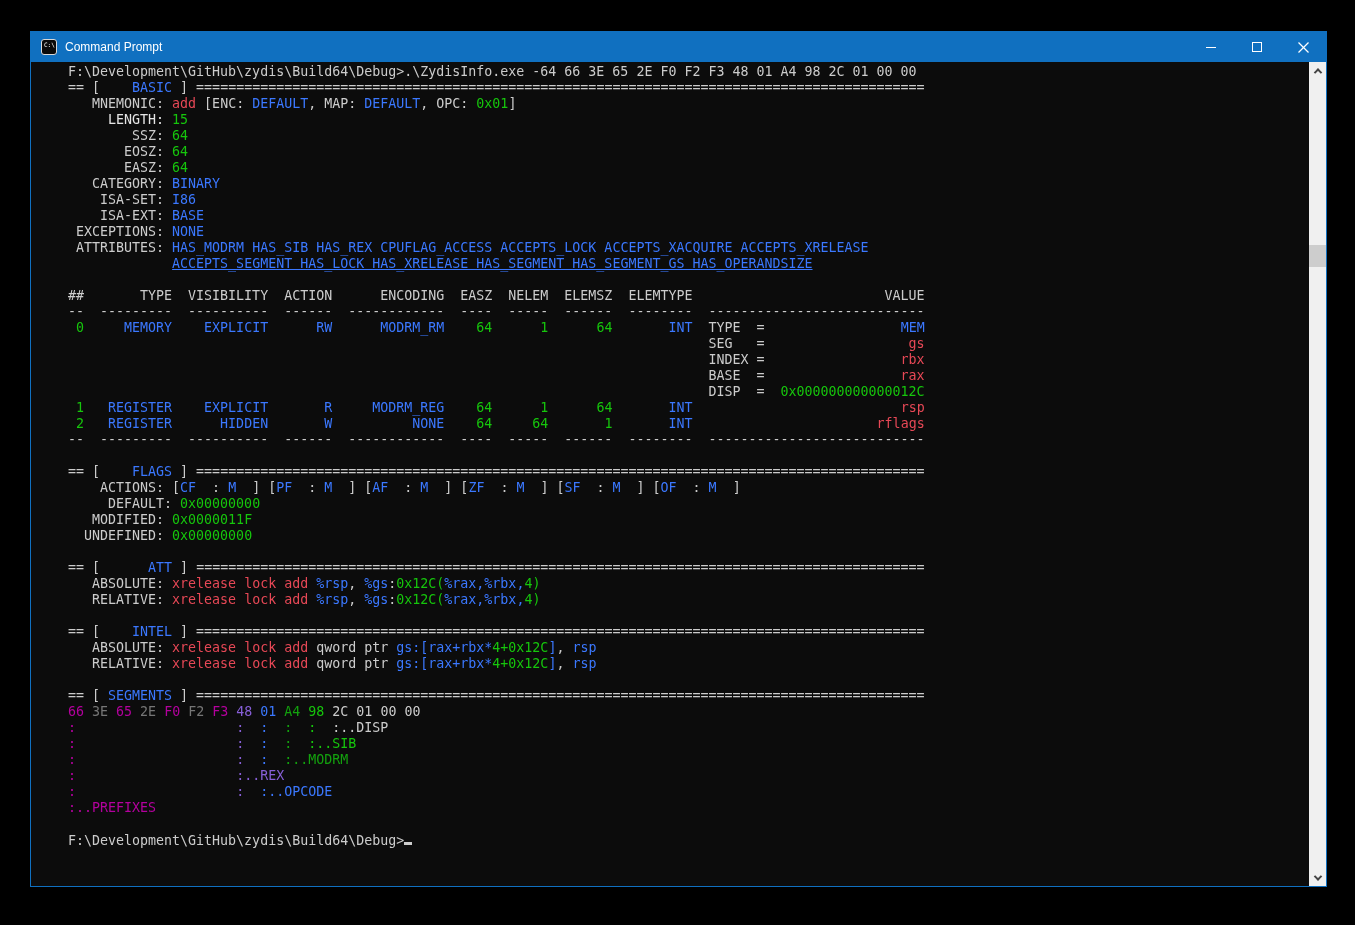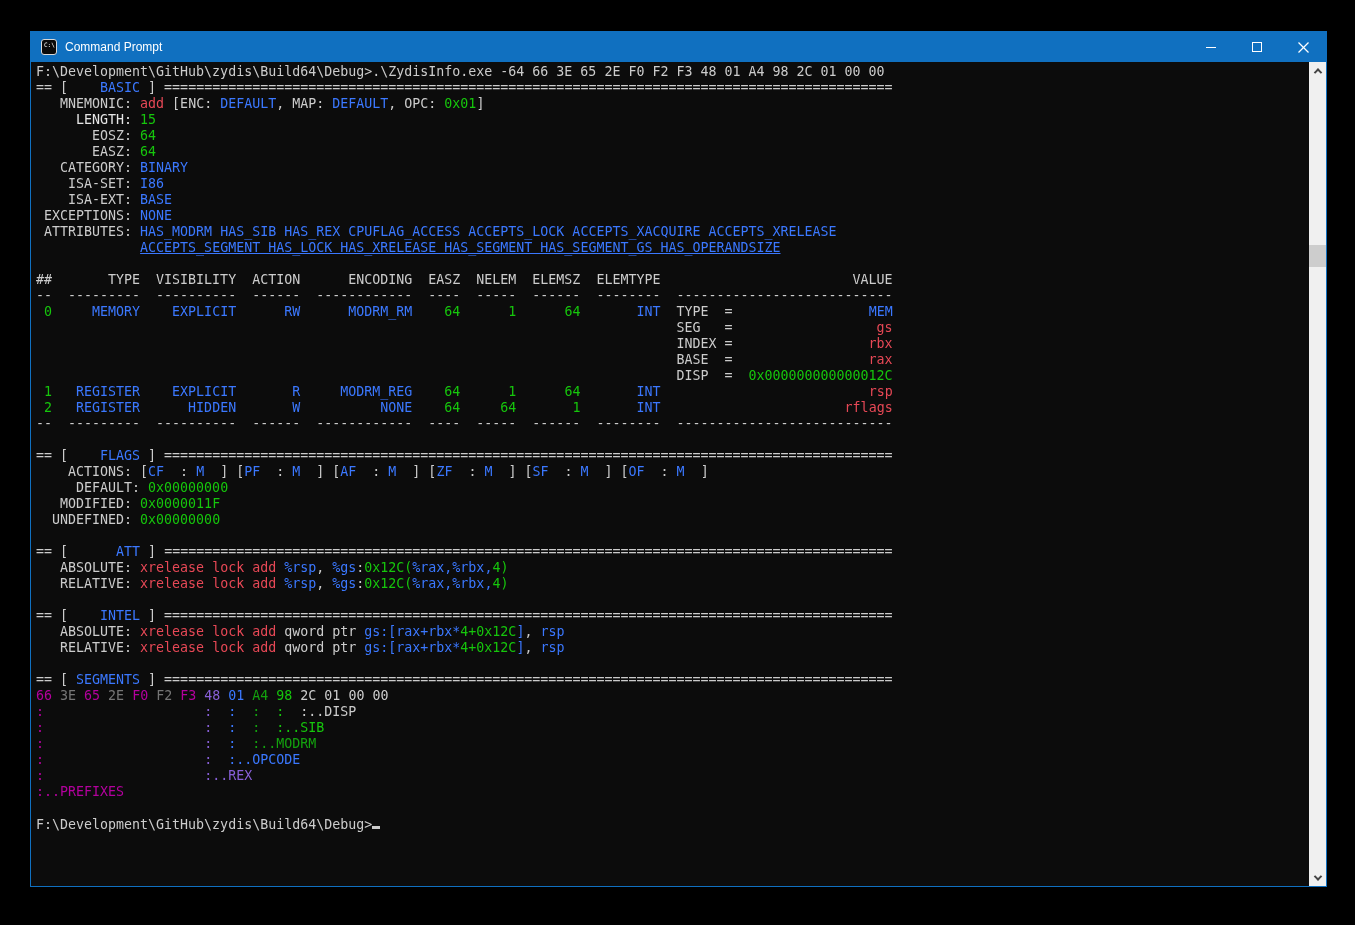--- a/index.html
+++ b/index.html
@@ -13,21 +13,21 @@
   .app-icon { width:16px; height:16px; margin-left:10px; background:#0A0A0A;
               border:1px solid #D8D8D8; border-radius:3px; position:relative; flex:0 0 16px; }
   .app-icon span { position:absolute; left:2px; top:1px; font-size:6px; line-height:7px;
                    color:#FFFFFF; font-family:"DejaVu Sans Mono", monospace; }
   .title-text { color:var(--c-title_text,#FFF); font-size:12px; margin-left:8px; }
   .tb-spacer { flex:1; }
   .tb-btn { width:46px; height:30px; display:flex; align-items:center; justify-content:center; }
   .g-min { width:10px; height:1px; background:#FFF; }
   .g-max { width:10px; height:10px; border:1px solid #FFF; }
   .content { flex:1; display:flex; min-height:0; }
-  .terminal { flex:1; background:var(--c-console_bg,#0C0C0C); padding:2px 0 0 5px; overflow:hidden; }
+  .terminal { flex:1; background:var(--c-console_bg,#0C0C0C); padding:2px 0 0 5px; overflow:hidden;margin-left:32px; }
   .t-line { white-space:pre; height:16px; line-height:16px; font-size:13.3px;
             font-family:"DejaVu Sans Mono","Liberation Mono",monospace; color:var(--c-w,#CCC); }
   .cursor { display:inline-block; width:8px; height:13px; border-bottom:3px solid #CCCCCC; }
   .scrollbar { flex:0 0 17px; background:var(--c-scroll_track,#F0F0F0);
                display:flex; flex-direction:column; }
   .sb-btn { height:17px; flex:0 0 17px; display:flex; align-items:center; justify-content:center; }
   .chev { width:6px; height:6px; border-left:2px solid #444; border-top:2px solid #444; }
   .chev.up { transform:rotate(45deg) translate(1px,1px); }
   .chev.down { transform:rotate(225deg) translate(1px,1px); }
   .sb-track { flex:1; position:relative; }
@@ -57,20 +57,21 @@
         <line x1="10.5" y1="0.5" x2="0.5" y2="10.5"></line>
       </svg>
     </div>
   </div>
   <div class="content">
     <div class="terminal" id="terminal">
         <div class="t-line"><span style="color: rgb(204, 204, 204);">F:\Development\GitHub\zydis\Build64\Debug&gt;.\ZydisInfo.exe -64 66 3E 65 2E F0 F2 F3 48 01 A4 98 2C 01 00 00</span></div>
         <div class="t-line"><span style="color: rgb(204, 204, 204);">== [    </span><span style="color: rgb(59, 120, 255);">BASIC</span><span style="color: rgb(204, 204, 204);"> ] </span><span style="color: rgb(204, 204, 204);">===========================================================================================</span></div>
         <div class="t-line"><span style="color: rgb(204, 204, 204);">   MNEMONIC: </span><span style="color: rgb(231, 72, 86);">add</span><span style="color: rgb(204, 204, 204);"> [ENC: </span><span style="color: rgb(59, 120, 255);">DEFAULT</span><span style="color: rgb(204, 204, 204);">, MAP: </span><span style="color: rgb(59, 120, 255);">DEFAULT</span><span style="color: rgb(204, 204, 204);">, OPC: </span><span style="color: rgb(22, 198, 12);">0x01</span><span style="color: rgb(204, 204, 204);">]</span></div>
         <div class="t-line"><span style="color: #e5e5e5;">     LENGTH: </span><span style="color: rgb(22, 198, 12);">15</span></div>
+        <div class="t-line"><span style="color: rgb(204, 204, 204);">        SSZ: </span><span style="color: rgb(22, 198, 12);">64</span></div>
         <div class="t-line"><span style="color: rgb(204, 204, 204);">       EOSZ: </span><span style="color: rgb(22, 198, 12);">64</span></div>
         <div class="t-line"><span style="color: rgb(204, 204, 204);">       EASZ: </span><span style="color: rgb(22, 198, 12);">64</span></div>
         <div class="t-line"><span style="color: rgb(204, 204, 204);">   CATEGORY: </span><span style="color: rgb(59, 120, 255);">BINARY</span></div>
         <div class="t-line"><span style="color: rgb(204, 204, 204);">    ISA-SET: </span><span style="color: rgb(59, 120, 255);">I86</span></div>
         <div class="t-line"><span style="color: rgb(204, 204, 204);">    ISA-EXT: </span><span style="color: rgb(59, 120, 255);">BASE</span></div>
         <div class="t-line"><span style="color: rgb(204, 204, 204);"> EXCEPTIONS: </span><span style="color: rgb(59, 120, 255);">NONE</span></div>
         <div class="t-line"><span style="color: rgb(204, 204, 204);"> ATTRIBUTES: </span><span style="color: rgb(59, 120, 255);">HAS_MODRM HAS_SIB HAS_REX CPUFLAG_ACCESS ACCEPTS_LOCK ACCEPTS_XACQUIRE ACCEPTS_XRELEASE</span></div>
         <div class="t-line"><span style="color: rgb(204, 204, 204);">             </span><span style="color: rgb(59, 120, 255); text-decoration: underline;">ACCEPTS_SEGMENT HAS_LOCK HAS_XRELEASE HAS_SEGMENT HAS_SEGMENT_GS HAS_OPERANDSIZE</span></div>
         <div class="t-line"></div>
         <div class="t-line"><span style="color: rgb(204, 204, 204);">##       TYPE  VISIBILITY  ACTION      ENCODING  EASZ  NELEM  ELEMSZ  ELEMTYPE                        VALUE</span></div>
@@ -96,22 +97,22 @@
         <div class="t-line"></div>
         <div class="t-line"><span style="color: rgb(204, 204, 204);">== [    </span><span style="color: rgb(59, 120, 255);">INTEL</span><span style="color: rgb(204, 204, 204);"> ] </span><span style="color: rgb(204, 204, 204);">===========================================================================================</span></div>
         <div class="t-line"><span style="color: rgb(204, 204, 204);">   ABSOLUTE: </span><span style="color: rgb(231, 72, 86);">xrelease lock add </span><span style="color: rgb(204, 204, 204);">qword ptr </span><span style="color: rgb(59, 120, 255);">gs:[rax+rbx*</span><span style="color: rgb(22, 198, 12);">4+0x12C</span><span style="color: rgb(59, 120, 255);">]</span><span style="color: rgb(204, 204, 204);">, </span><span style="color: rgb(59, 120, 255);">rsp</span></div>
         <div class="t-line"><span style="color: rgb(204, 204, 204);">   RELATIVE: </span><span style="color: rgb(231, 72, 86);">xrelease lock add </span><span style="color: rgb(204, 204, 204);">qword ptr </span><span style="color: rgb(59, 120, 255);">gs:[rax+rbx*</span><span style="color: rgb(22, 198, 12);">4+0x12C</span><span style="color: rgb(59, 120, 255);">]</span><span style="color: rgb(204, 204, 204);">, </span><span style="color: rgb(59, 120, 255);">rsp</span></div>
         <div class="t-line"></div>
         <div class="t-line"><span style="color: rgb(204, 204, 204);">== [ </span><span style="color: rgb(59, 120, 255);">SEGMENTS</span><span style="color: rgb(204, 204, 204);"> ] </span><span style="color: rgb(204, 204, 204);">===========================================================================================</span></div>
         <div class="t-line"><span style="color: rgb(180, 0, 158);">66</span><span style="color: rgb(204, 204, 204);"> </span><span style="color: rgb(118, 118, 118);">3E</span><span style="color: rgb(204, 204, 204);"> </span><span style="color: rgb(180, 0, 158);">65</span><span style="color: rgb(204, 204, 204);"> </span><span style="color: rgb(118, 118, 118);">2E</span><span style="color: rgb(204, 204, 204);"> </span><span style="color: rgb(180, 0, 158);">F0</span><span style="color: rgb(204, 204, 204);"> </span><span style="color: rgb(118, 118, 118);">F2</span><span style="color: rgb(204, 204, 204);"> </span><span style="color: rgb(180, 0, 158);">F3</span><span style="color: rgb(204, 204, 204);"> </span><span style="color: rgb(135, 95, 215);">48</span><span style="color: rgb(204, 204, 204);"> </span><span style="color: rgb(59, 120, 255);">01</span><span style="color: rgb(204, 204, 204);"> </span><span style="color: rgb(19, 161, 14);">A4</span><span style="color: rgb(204, 204, 204);"> </span><span style="color: rgb(22, 198, 12);">98</span><span style="color: rgb(204, 204, 204);"> </span><span style="color: rgb(204, 204, 204);">2C 01 00 00</span></div>
         <div class="t-line"><span style="color: rgb(180, 0, 158);">:</span><span style="color: rgb(204, 204, 204);">                    </span><span style="color: rgb(135, 95, 215);">:</span><span style="color: rgb(204, 204, 204);">  </span><span style="color: rgb(59, 120, 255);">:</span><span style="color: rgb(204, 204, 204);">  </span><span style="color: rgb(19, 161, 14);">:</span><span style="color: rgb(204, 204, 204);">  </span><span style="color: rgb(22, 198, 12);">:</span><span style="color: rgb(204, 204, 204);">  </span><span style="color: rgb(204, 204, 204);">:..DISP</span></div>
         <div class="t-line"><span style="color: rgb(180, 0, 158);">:</span><span style="color: rgb(204, 204, 204);">                    </span><span style="color: rgb(135, 95, 215);">:</span><span style="color: rgb(204, 204, 204);">  </span><span style="color: rgb(59, 120, 255);">:</span><span style="color: rgb(204, 204, 204);">  </span><span style="color: rgb(19, 161, 14);">:</span><span style="color: rgb(204, 204, 204);">  </span><span style="color: rgb(22, 198, 12);">:..SIB</span></div>
         <div class="t-line"><span style="color: rgb(180, 0, 158);">:</span><span style="color: rgb(204, 204, 204);">                    </span><span style="color: rgb(135, 95, 215);">:</span><span style="color: rgb(204, 204, 204);">  </span><span style="color: rgb(59, 120, 255);">:</span><span style="color: rgb(204, 204, 204);">  </span><span style="color: rgb(19, 161, 14);">:..MODRM</span></div>
+        <div class="t-line"><span style="color: rgb(180, 0, 158);">:</span><span style="color: rgb(204, 204, 204);">                    </span><span style="color: rgb(135, 95, 215);">:..REX</span></div>
         <div class="t-line"><span style="color: rgb(180, 0, 158);">:</span><span style="color: rgb(204, 204, 204);">                    </span><span style="color: rgb(135, 95, 215);">:</span><span style="color: rgb(204, 204, 204);">  </span><span style="color: rgb(59, 120, 255);">:..OPCODE</span></div>
-        <div class="t-line"><span style="color: rgb(180, 0, 158);">:</span><span style="color: rgb(204, 204, 204);">                    </span><span style="color: rgb(135, 95, 215);">:..REX</span></div>
         <div class="t-line"><span style="color: rgb(180, 0, 158);">:..PREFIXES</span></div>
         <div class="t-line"></div>
         <div class="t-line"><span style="color: rgb(204, 204, 204);">F:\Development\GitHub\zydis\Build64\Debug&gt;</span><span class="cursor"></span></div>
       </div>
     <div class="scrollbar">
       <div class="sb-btn">
         <div class="chev up"></div>
       </div>
       <div class="sb-track">
         <div class="sb-thumb"></div>

